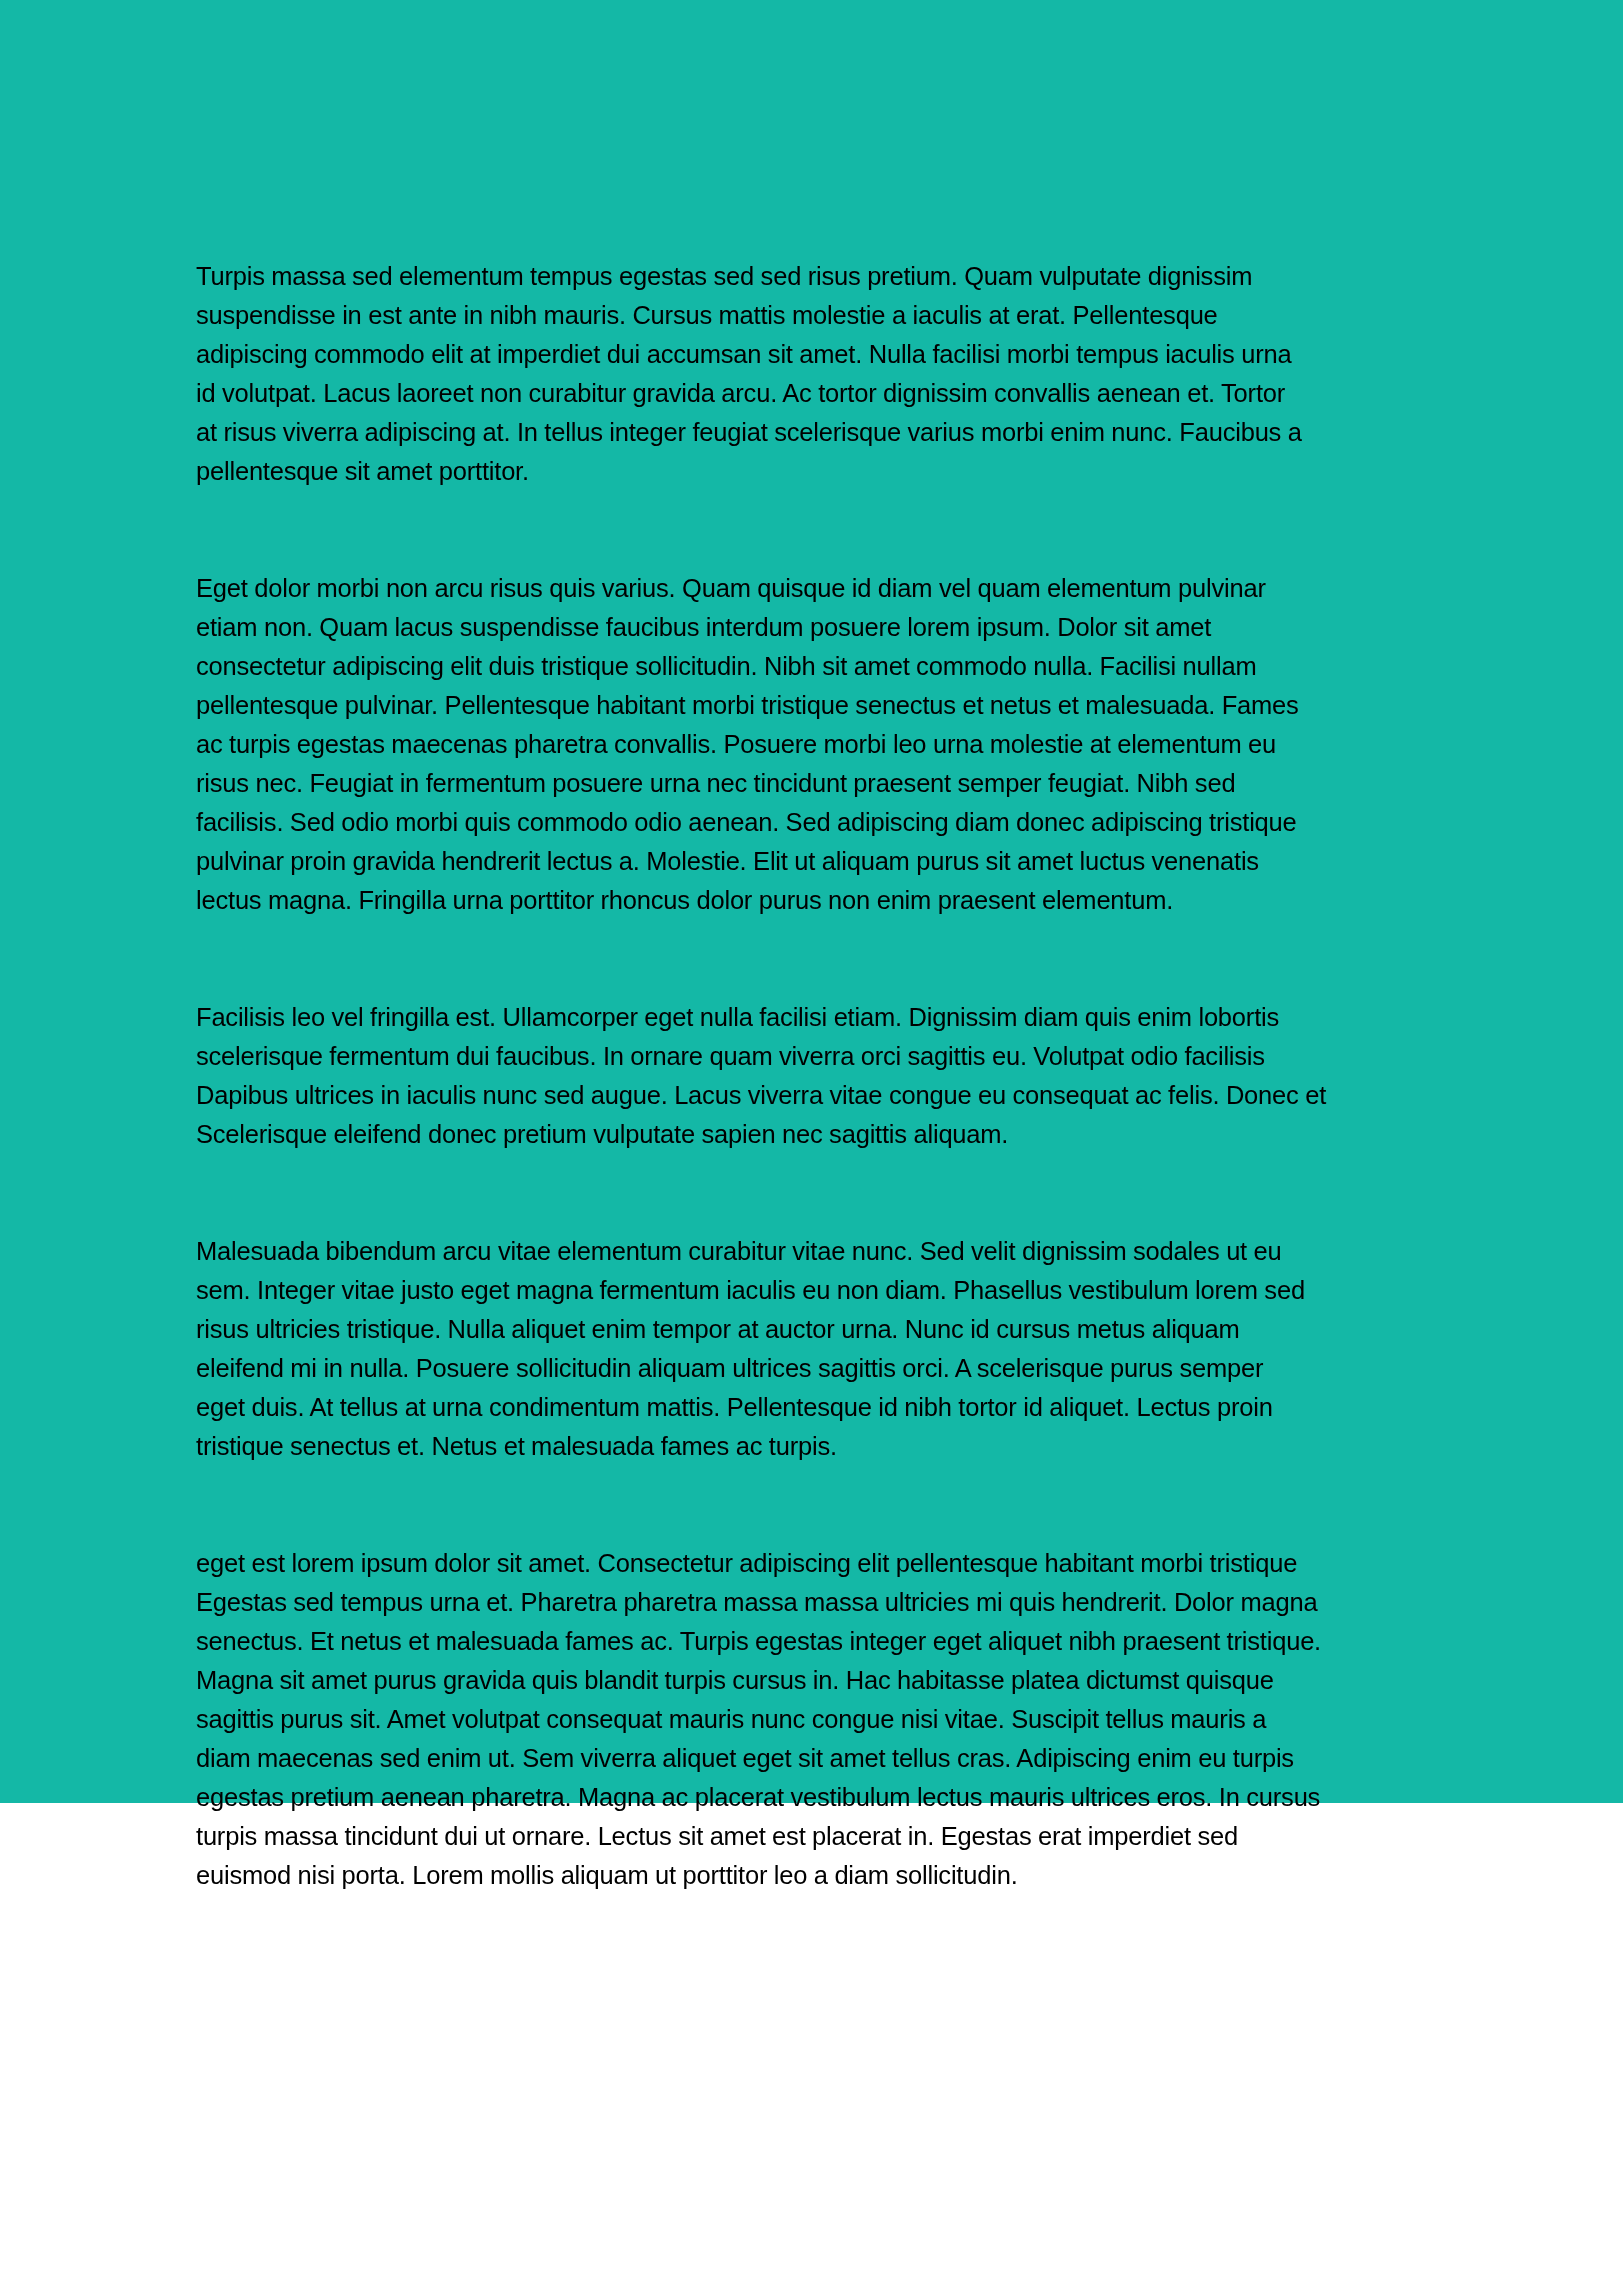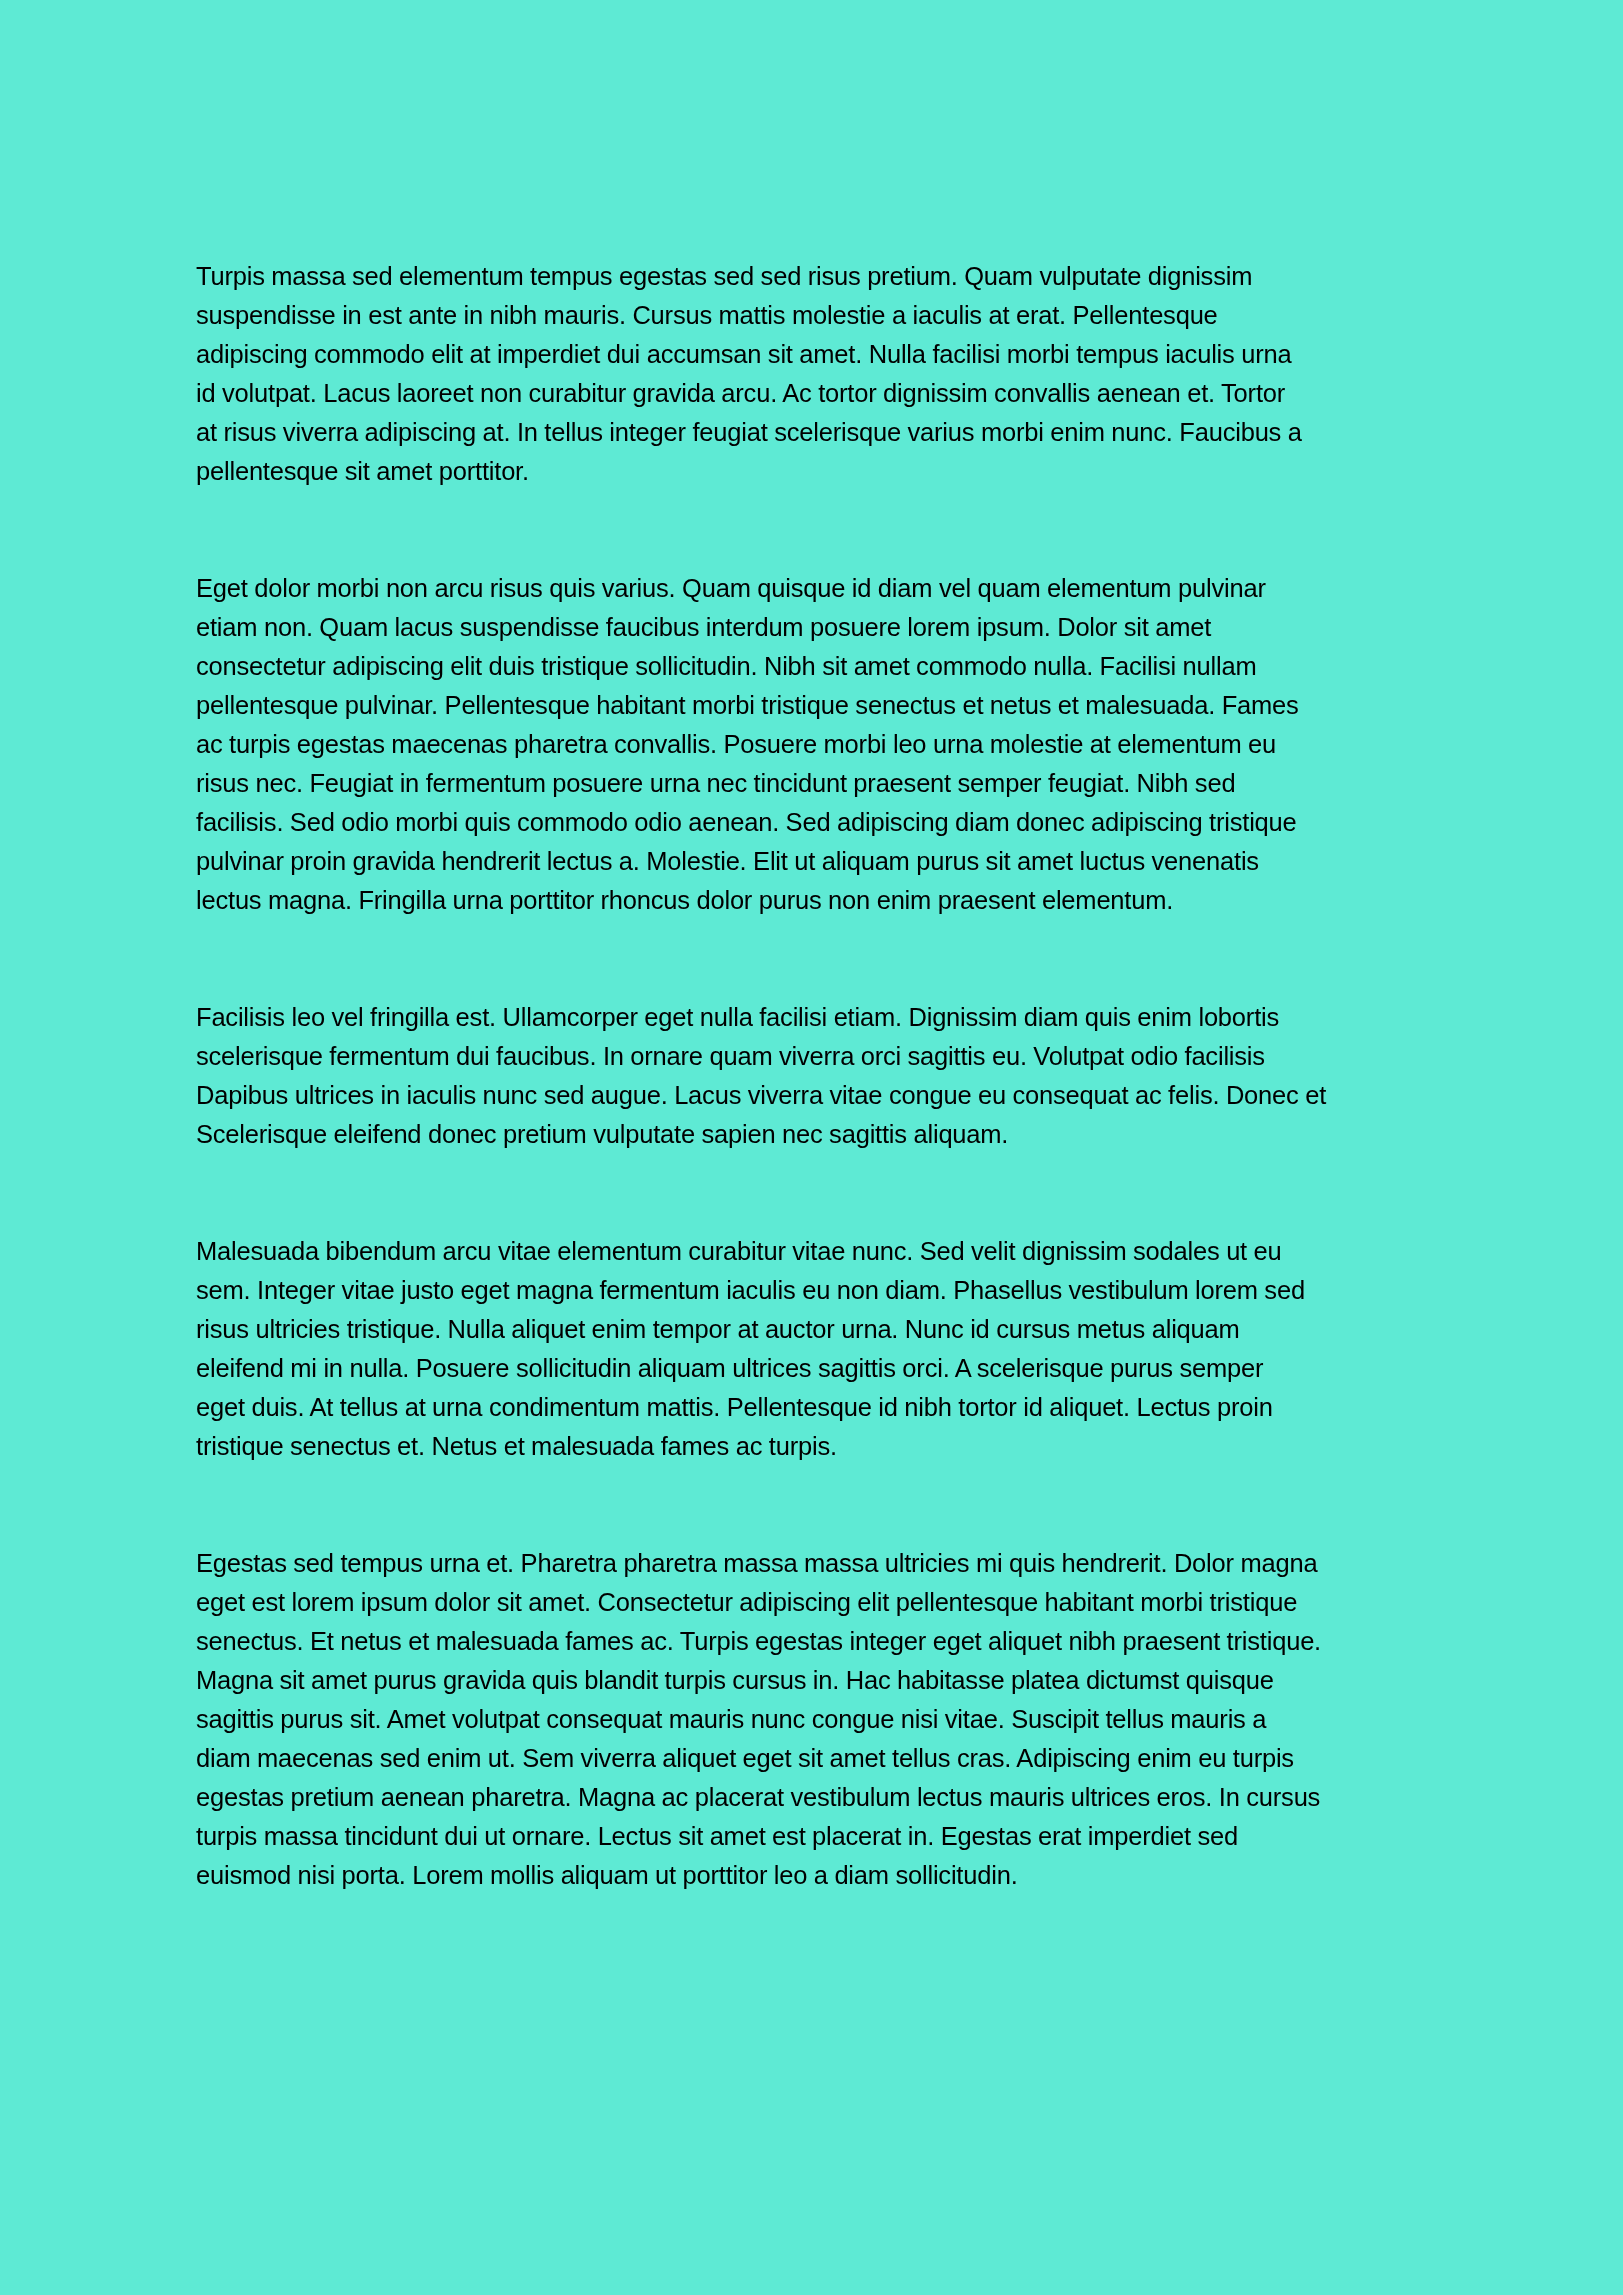--- a/index.html
+++ b/index.html
@@ -13,22 +13,22 @@
       position: relative;
       overflow: hidden;
       font-family: "Liberation Sans", "DejaVu Sans", sans-serif;
       color: #000000;
     }
     .page {
       position: absolute;
       left: 0;
       top: 0;
       width: 1623px;
-      height: 2295px;
-      background: #5eead4;
+      height: 1803px;
+      background: #14b8a6;
     }
     .content {
       position: absolute;
       left: 196px;
       top: 257px;
       width: 1232px;
     }
     .paragraph {
       margin: 0 0 78px 0; 
     }
@@ -79,22 +79,22 @@
     <p class="paragraph">
       <span class="line">Malesuada bibendum arcu vitae elementum curabitur vitae nunc. Sed velit dignissim sodales ut eu</span>
       <span class="line">sem. Integer vitae justo eget magna fermentum iaculis eu non diam. Phasellus vestibulum lorem sed</span>
       <span class="line">risus ultricies tristique. Nulla aliquet enim tempor at auctor urna. Nunc id cursus metus aliquam</span>
       <span class="line">eleifend mi in nulla. Posuere sollicitudin aliquam ultrices sagittis orci. A scelerisque purus semper</span>
       <span class="line">eget duis. At tellus at urna condimentum mattis. Pellentesque id nibh tortor id aliquet. Lectus proin</span>
       <span class="line">tristique senectus et. Netus et malesuada fames ac turpis.</span>
     </p>
 
     <p class="paragraph">
+      <span class="line">eget est lorem ipsum dolor sit amet. Consectetur adipiscing elit pellentesque habitant morbi tristique</span>
       <span class="line">Egestas sed tempus urna et. Pharetra pharetra massa massa ultricies mi quis hendrerit. Dolor magna</span>
-      <span class="line">eget est lorem ipsum dolor sit amet. Consectetur adipiscing elit pellentesque habitant morbi tristique</span>
       <span class="line">senectus. Et netus et malesuada fames ac. Turpis egestas integer eget aliquet nibh praesent tristique.</span>
       <span class="line">Magna sit amet purus gravida quis blandit turpis cursus in. Hac habitasse platea dictumst quisque</span>
       <span class="line">sagittis purus sit. Amet volutpat consequat mauris nunc congue nisi vitae. Suscipit tellus mauris a</span>
       <span class="line">diam maecenas sed enim ut. Sem viverra aliquet eget sit amet tellus cras. Adipiscing enim eu turpis</span>
       <span class="line">egestas pretium aenean pharetra. Magna ac placerat vestibulum lectus mauris ultrices eros. In cursus</span>
       <span class="line">turpis massa tincidunt dui ut ornare. Lectus sit amet est placerat in. Egestas erat imperdiet sed</span>
       <span class="line">euismod nisi porta. Lorem mollis aliquam ut porttitor leo a diam sollicitudin.</span>
     </p>
 
   </div>

